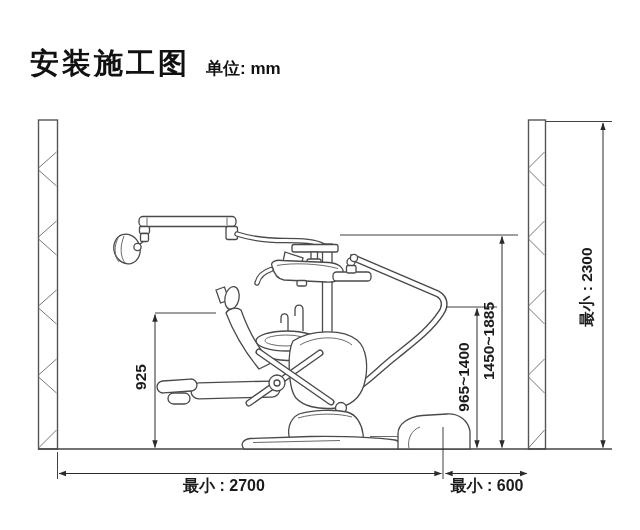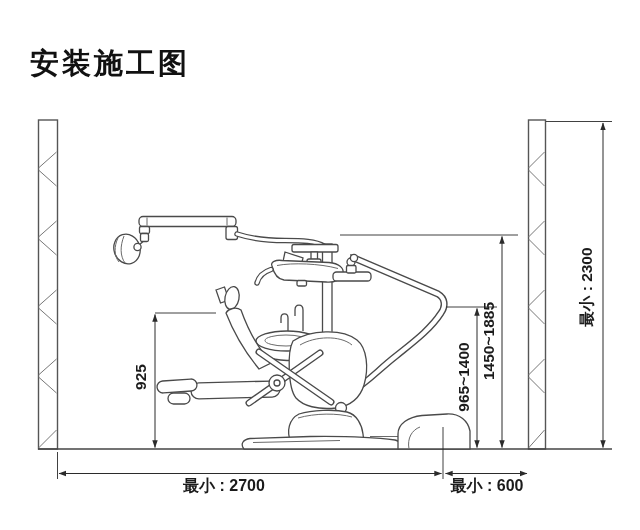--- a/index.html
+++ b/index.html
@@ -28,20 +28,21 @@
   .tube-outer-s{stroke:#4a4a4a;stroke-width:5.5;fill:none;stroke-linecap:round;}
   .tube-inner-s{stroke:#ffffff;stroke-width:3;fill:none;stroke-linecap:round;}
   .dimtext{fill:#1b1b1b;font-family:"Liberation Sans",sans-serif;font-weight:600;}
 </style>
 </head>
 <body>
 
 <div class="stage">
 
   <div class="title">安装施工图</div>
+  <div class="unit">单位: mm</div>
 
   <svg width="640" height="530" viewBox="0 0 640 530">
     <defs>
       <marker id="arr" viewBox="0 0 10 10" refX="9" refY="5" markerWidth="8" markerHeight="8" orient="auto-start-reverse">
         <path d="M0,1.6 L9.5,5 L0,8.4 Z" fill="#2b2b2b"></path>
       </marker>
     </defs>
 
     <g>
       <rect class="wall" x="38.5" y="120" width="19" height="329"></rect>

